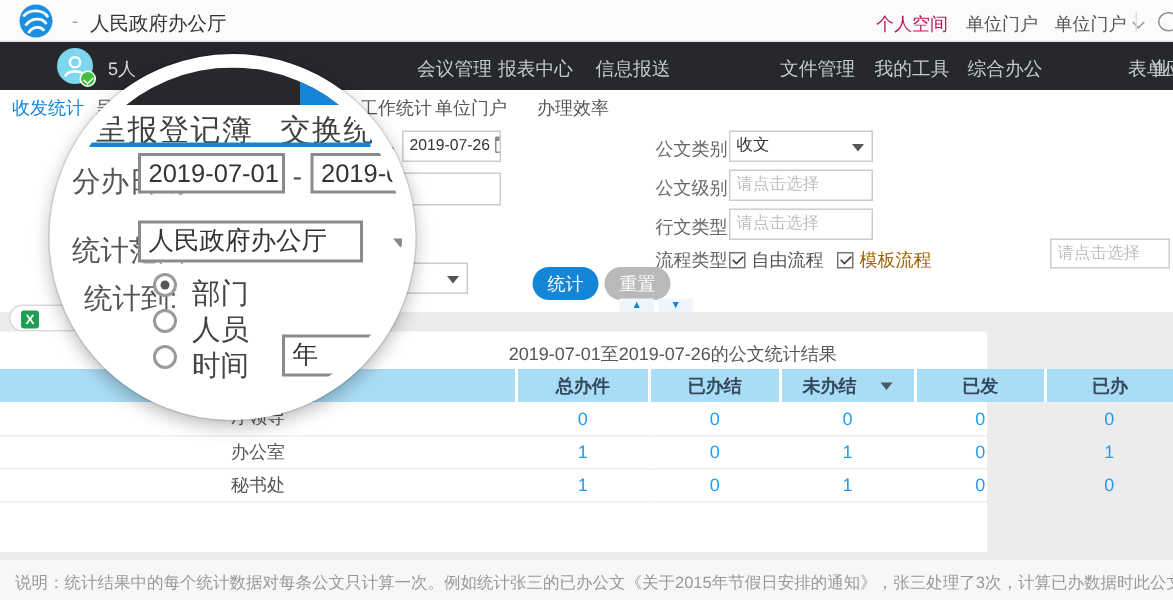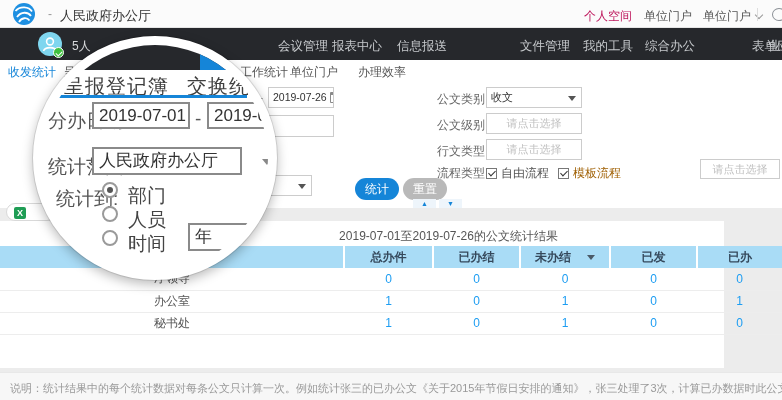--- a/index.html
+++ b/index.html
@@ -30,37 +30,37 @@
   
   .tabsrow { position:absolute; left:0; top:60px; width:782px; height:31px; background:#ffffff; border-bottom:1px solid #e3e3e3; }
   .tab { position:absolute; top:4px; font-size:12px; color:#555; cursor:pointer; white-space:nowrap; }
   .tab.active { color:#1585d8; }
   .tab.active::after { content:""; position:absolute; left:0; right:0; bottom:-3px; height:2px; background:#1585d8; }
 
   
   .formpanel { position:absolute; left:0; top:79px; width:782px; height:129px; background:#fff; }
   .flabel { position:absolute; font-size:12px; color:#666; white-space:nowrap; }
   .finput { position:absolute; border:1px solid #ccc; background:#fff; font-size:11px; color:#333; line-height:19px; padding:0 4px; white-space:nowrap; overflow:hidden; }
-  .placeholder { color:#c0c0c0;text-align:center; }
+  .placeholder { color:#c0c0c0; }
   .sel-caret { position:absolute; right:5px; top:8px; width:0; height:0; border-left:4px solid transparent; border-right:4px solid transparent; border-top:5px solid #555; }
   .cal { display:inline-block; width:11px; height:11px; border:1px solid #8a8a8a; border-top:3px solid #8a8a8a; border-radius:1px; vertical-align:-2px; margin-left:3px; }
   .cbx { display:inline-block; width:11px; height:11px; border:1px solid #777; background:#fff; position:relative; vertical-align:-2px; margin-right:4px; }
   .cbx::after { content:""; position:absolute; left:3px; top:0px; width:3px; height:6px; border-right:1.5px solid #333; border-bottom:1.5px solid #333; transform:rotate(45deg); }
   .radio { display:inline-block; width:11px; height:11px; border:1px solid #999; border-radius:50%; background:#fff; position:relative; vertical-align:-2px; margin-right:4px; }
   .radio.sel::after { content:""; position:absolute; left:2px; top:2px; width:5px; height:5px; border-radius:50%; background:#555; }
   .btn { position:absolute; height:22px; border-radius:11px; color:#fff; font-size:12px; text-align:center; line-height:22px; cursor:pointer; }
   .btn-primary { background:#1585d8; }
   .btn-gray { background:#b9b9b9; }
   .collapse-arrows { position:absolute; top:120px; left:413px; display:flex; gap:3px; }
   .col-arrow { width:23px; height:9px; background:#eef5fb; color:#1585d8; font-size:7px; line-height:9px; text-align:center; cursor:pointer; }
   .excel-btn { position:absolute; left:6px; top:124px; width:50px; height:18px; border:1px solid #d9d9d9; border-radius:9px; background:#fff; cursor:pointer; }
   .excel-ico { position:absolute; left:7px; top:2.5px; width:12px; height:12px; background:#1f9d55; border-radius:2px; color:#fff; font-size:9px; font-weight:bold; text-align:center; line-height:12px; }
 
   
-  .tablepanel { position:absolute; left:0; top:221px; width:724px; height:147px; background:#fff; }
+  .tablepanel { position:absolute; left:0; top:221px; width:658px; height:147px; background:#fff; }
   .tbl-title { position:absolute; left:115px; top:7px; width:667px; text-align:center; font-size:12px; color:#555; }
   table.stats { position:absolute; left:0; top:25px; width:782px; border-collapse:collapse; table-layout:fixed; }
   table.stats th { background:#a9dcf6; height:22px; font-size:12px; font-weight:600; color:#35495c; text-align:center; position:relative; }
   table.stats th + th { border-left:2px solid #fff; }
   table.stats td { height:22px; font-size:12px; text-align:center; border-bottom:1px solid #ededed; }
   td.dept { color:#555; }
   td.num a { color:#1d9df2; text-decoration:none; cursor:pointer; }
   .sort-caret { display:inline-block; width:0; height:0; border-left:4px solid transparent; border-right:4px solid transparent; border-top:5px solid #4a5a68; margin-left:16px; vertical-align:1px; cursor:pointer; }
 
   

